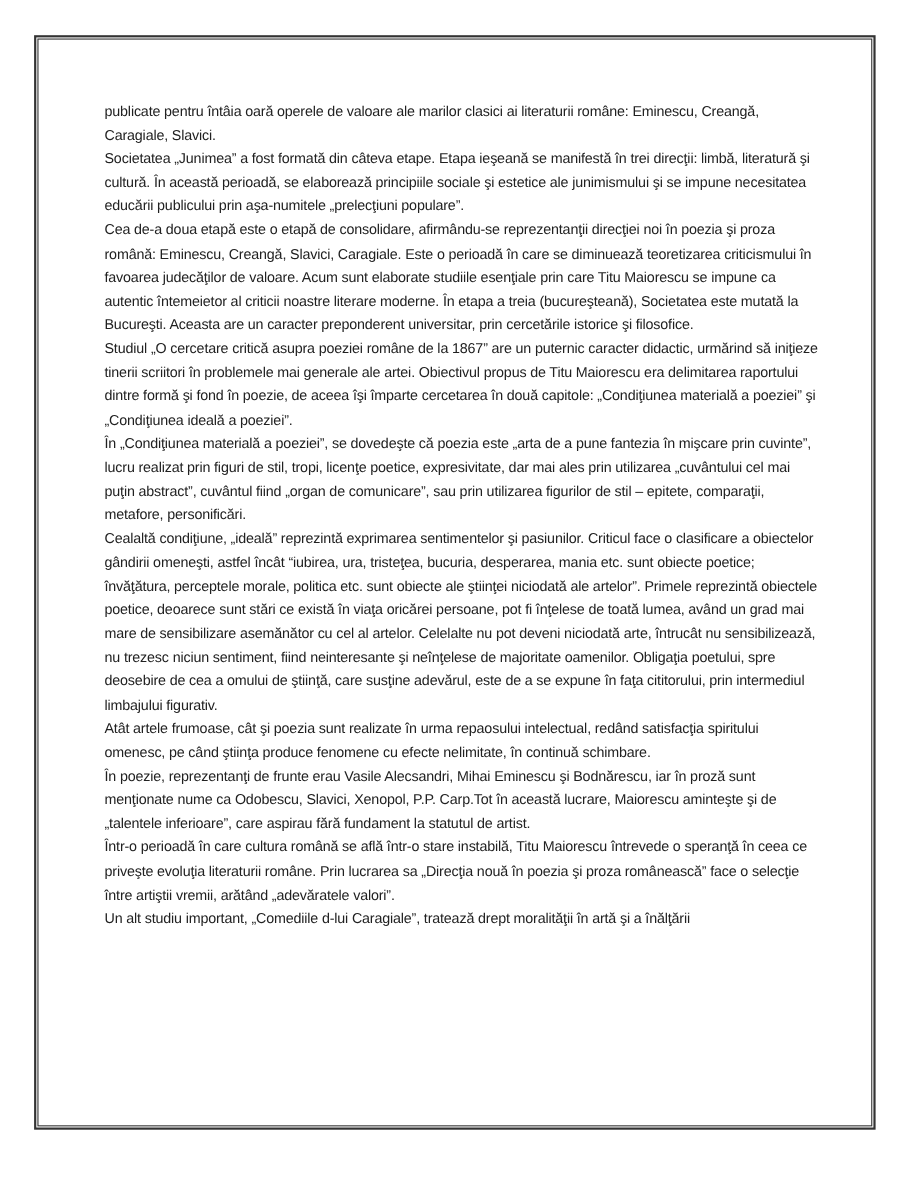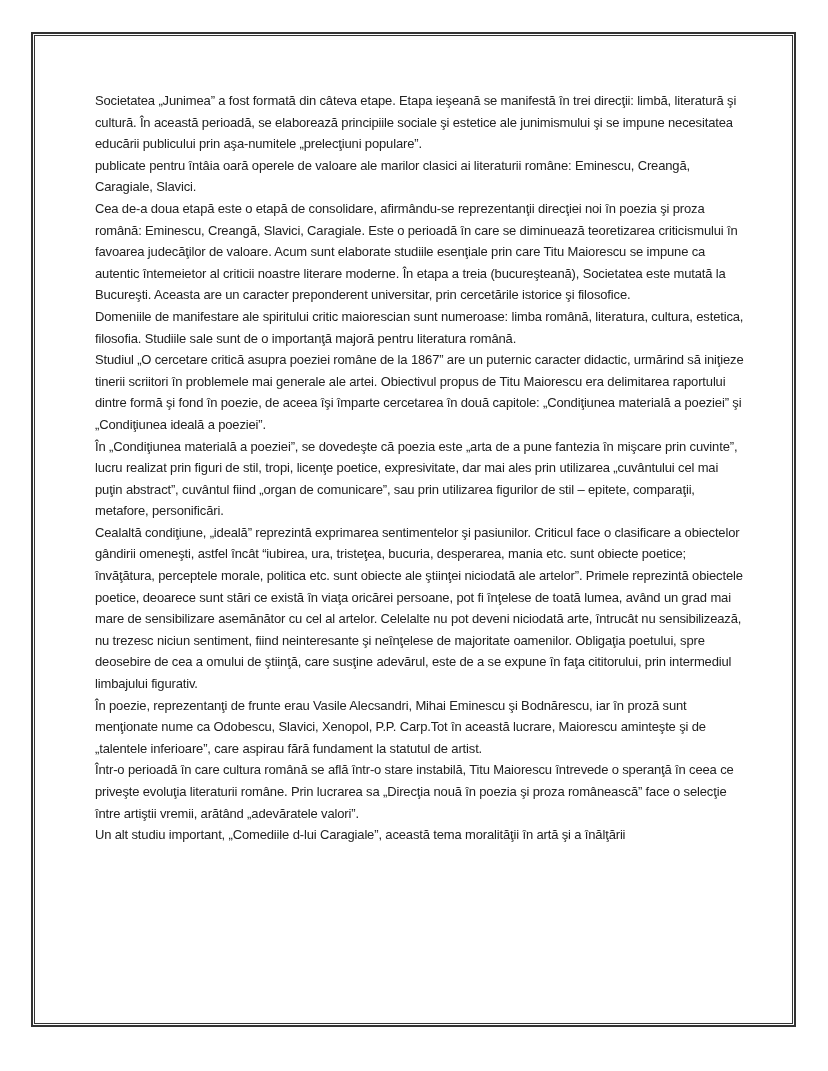--- a/index.html
+++ b/index.html
@@ -49,23 +49,23 @@
   }
 </style>
 </head>
 <body>
 
 <div class="page-frame">
   <div class="page-inner"></div>
 </div>
 
 <div class="text-block">
+  <p>publicate pentru întâia oară operele de valoare ale marilor clasici ai literaturii române: Eminescu, Creangă, Caragiale, Slavici.</p>
   <p>Societatea „Junimea” a fost formată din câteva etape. Etapa ieşeană se manifestă în trei direcţii: limbă, literatură şi cultură. În această perioadă, se elaborează principiile sociale şi estetice ale junimismului şi se impune necesitatea educării publicului prin aşa-numitele „prelecţiuni populare”.</p>
-  <p>publicate pentru întâia oară operele de valoare ale marilor clasici ai literaturii române: Eminescu, Creangă, Caragiale, Slavici.</p>
   <p>Cea de-a doua etapă este o etapă de consolidare, afirmându-se reprezentanţii direcţiei noi în poezia şi proza română: Eminescu, Creangă, Slavici, Caragiale. Este o perioadă în care se diminuează teoretizarea criticismului în favoarea judecăţilor de valoare. Acum sunt elaborate studiile esenţiale prin care Titu Maiorescu se impune ca autentic întemeietor al criticii noastre literare moderne. În etapa a treia (bucureşteană), Societatea este mutată la Bucureşti. Aceasta are un caracter preponderent universitar, prin cercetările istorice şi filosofice.</p>
-  <p>Domeniile de manifestare ale spiritului critic maiorescian sunt numeroase: limba română, literatura, cultura, estetica, filosofia. Studiile sale sunt de o importanţă majoră pentru literatura română.</p>
   <p>Studiul „O cercetare critică asupra poeziei române de la 1867” are un puternic caracter didactic, urmărind să iniţieze tinerii scriitori în problemele mai generale ale artei. Obiectivul propus de Titu Maiorescu era delimitarea raportului dintre formă şi fond în poezie, de aceea îşi împarte cercetarea în două capitole: „Condiţiunea materială a poeziei” şi „Condiţiunea ideală a poeziei”.</p>
   <p>În „Condiţiunea materială a poeziei”, se dovedeşte că poezia este „arta de a pune fantezia în mişcare prin cuvinte”, lucru realizat prin figuri de stil, tropi, licenţe poetice, expresivitate, dar mai ales prin utilizarea „cuvântului cel mai puţin abstract”, cuvântul fiind „organ de comunicare”, sau prin utilizarea figurilor de stil – epitete, comparaţii, metafore, personificări.</p>
   <p>Cealaltă condiţiune, „ideală” reprezintă exprimarea sentimentelor şi pasiunilor. Criticul face o clasificare a obiectelor gândirii omeneşti, astfel încât “iubirea, ura, tristeţea, bucuria, desperarea, mania etc. sunt obiecte poetice; învăţătura, perceptele morale, politica etc. sunt obiecte ale ştiinţei niciodată ale artelor”. Primele reprezintă obiectele poetice, deoarece sunt stări ce există în viaţa oricărei persoane, pot fi înţelese de toată lumea, având un grad mai mare de sensibilizare asemănător cu cel al artelor. Celelalte nu pot deveni niciodată arte, întrucât nu sensibilizează, nu trezesc niciun sentiment, fiind neinteresante şi neînţelese de majoritate oamenilor. Obligaţia poetului, spre deosebire de cea a omului de ştiinţă, care susţine adevărul, este de a se expune în faţa cititorului, prin intermediul limbajului figurativ.</p>
+  <p>Atât artele frumoase, cât şi poezia sunt realizate în urma repaosului intelectual, redând satisfacţia spiritului omenesc, pe când ştiinţa produce fenomene cu efecte nelimitate, în continuă schimbare.</p>
   <p>În poezie, reprezentanţi de frunte erau Vasile Alecsandri, Mihai Eminescu şi Bodnărescu, iar în proză sunt menţionate nume ca Odobescu, Slavici, Xenopol, P.P. Carp.Tot în această lucrare, Maiorescu aminteşte şi de „talentele inferioare”, care aspirau fără fundament la statutul de artist.</p>
   <p>Într-o perioadă în care cultura română se află într-o stare instabilă, Titu Maiorescu întrevede o speranţă în ceea ce priveşte evoluţia literaturii române. Prin lucrarea sa „Direcţia nouă în poezia şi proza românească” face o selecţie între artiştii vremii, arătând „adevăratele valori”.</p>
-  <p>Un alt studiu important, „Comediile d-lui Caragiale”, această tema moralităţii în artă şi a înălţării</p>
+  <p>Un alt studiu important, „Comediile d-lui Caragiale”, tratează drept moralităţii în artă şi a înălţării</p>
 </div>
 
 </body></html>

